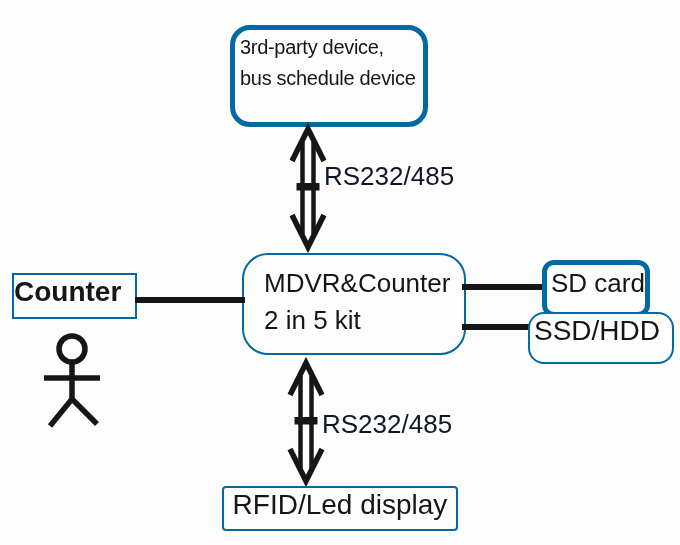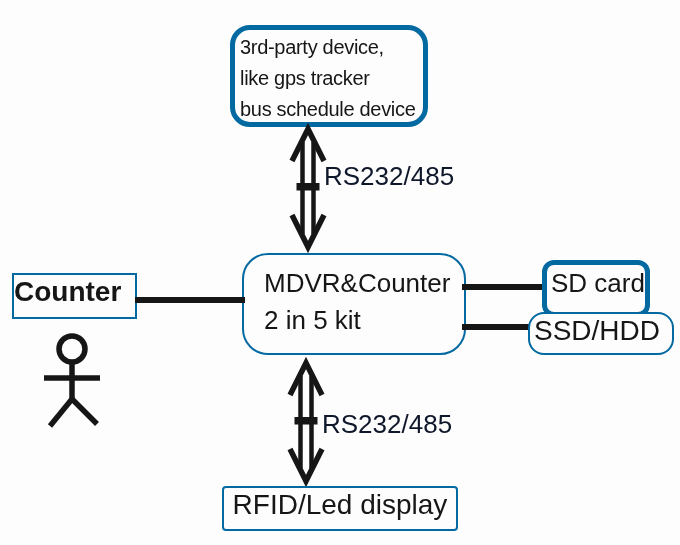--- a/index.html
+++ b/index.html
@@ -40,21 +40,21 @@
     border-radius:0;
     font-size:28px;font-weight:bold;line-height:34px;
   }
   
   .n-sd{
     left:542px;top:260px;width:108px;height:57px;
     border-width:5px;border-radius:12px;
     font-size:26px;line-height:37px;padding-left:4px;
   }
   .n-ssd{
-    left:528px;top:312px;width:146px;height:43px;
+    left:528px;top:312px;width:146px;height:52px;
     border-radius:16px;
     font-size:28px;line-height:33px;padding-left:4px;
   }
   
   .n-rfid{
     left:222px;top:486px;width:236px;height:45px;
     border-radius:4px;
     font-size:28px;line-height:33px;text-align:center;
   }
 
@@ -69,21 +69,20 @@
   .arrow-bottom{left:286px;top:360px;}
   .actor{left:42px;top:333px;}
 </style>
 </head>
 <body>
 
 <div class="stage">
 
   <div class="node n-third">
     <div>3rd-party device,</div>
-    <div>like gps tracker</div>
     <div>bus schedule device</div>
   </div>
 
   <svg class="arrow-top" width="40" height="124" viewBox="0 0 40 124">
     <polyline points="4,35 20,3 36,35" fill="none" stroke="#161616" stroke-width="5.5"></polyline>
     <polyline points="4,89 20,121 36,89" fill="none" stroke="#161616" stroke-width="5.5"></polyline>
     <line x1="14.5" y1="16" x2="14.5" y2="108" stroke="#161616" stroke-width="4.5"></line>
     <line x1="25.5" y1="16" x2="25.5" y2="108" stroke="#161616" stroke-width="4.5"></line>
     <rect x="8.5" y="57" width="23" height="7.5" fill="#161616"></rect>
   </svg>

